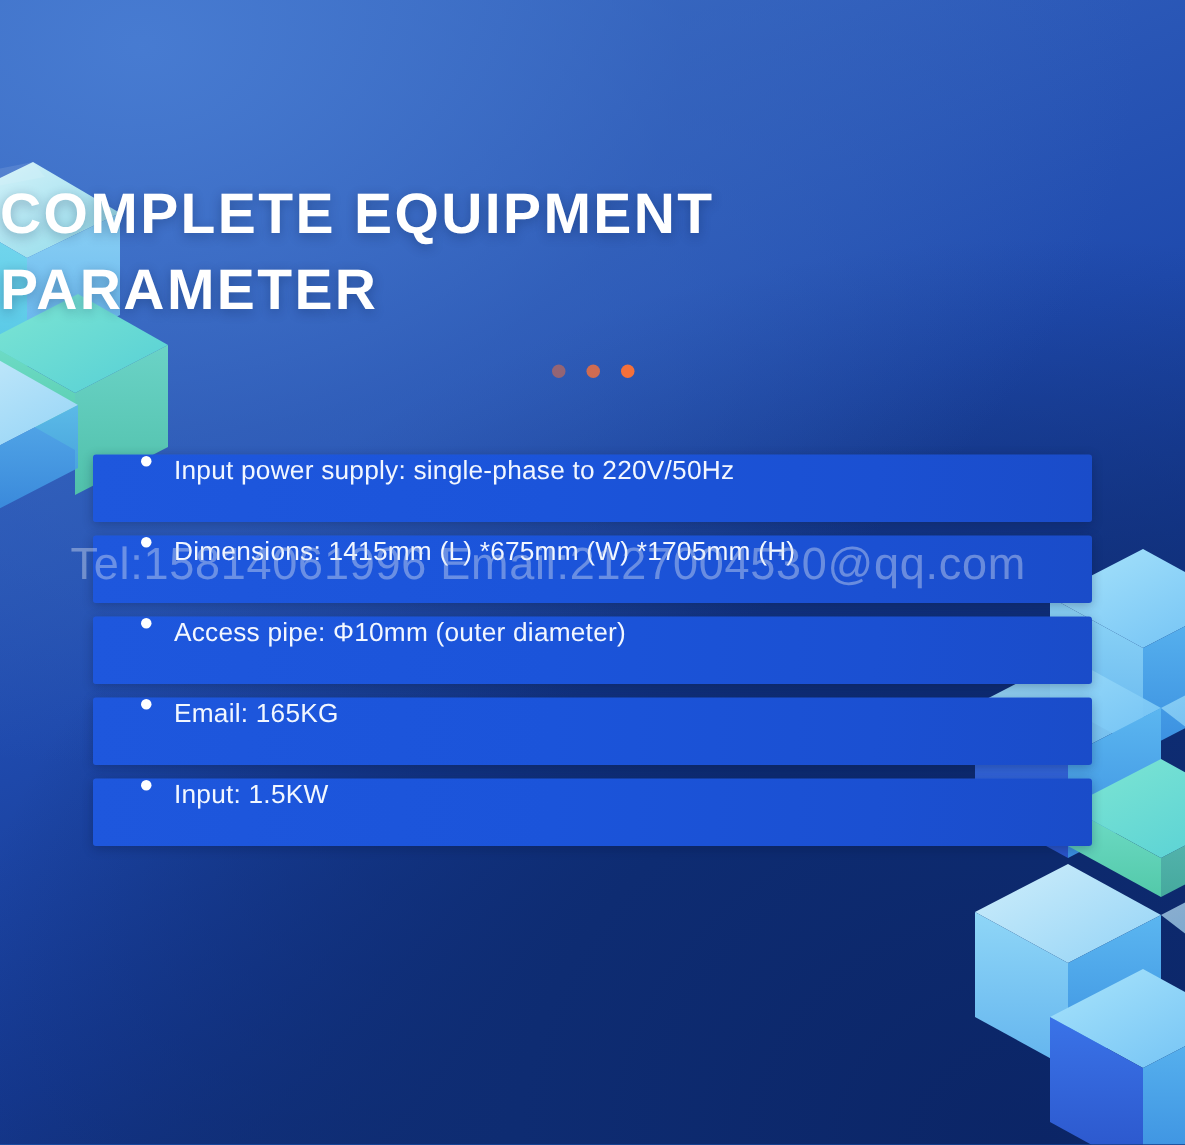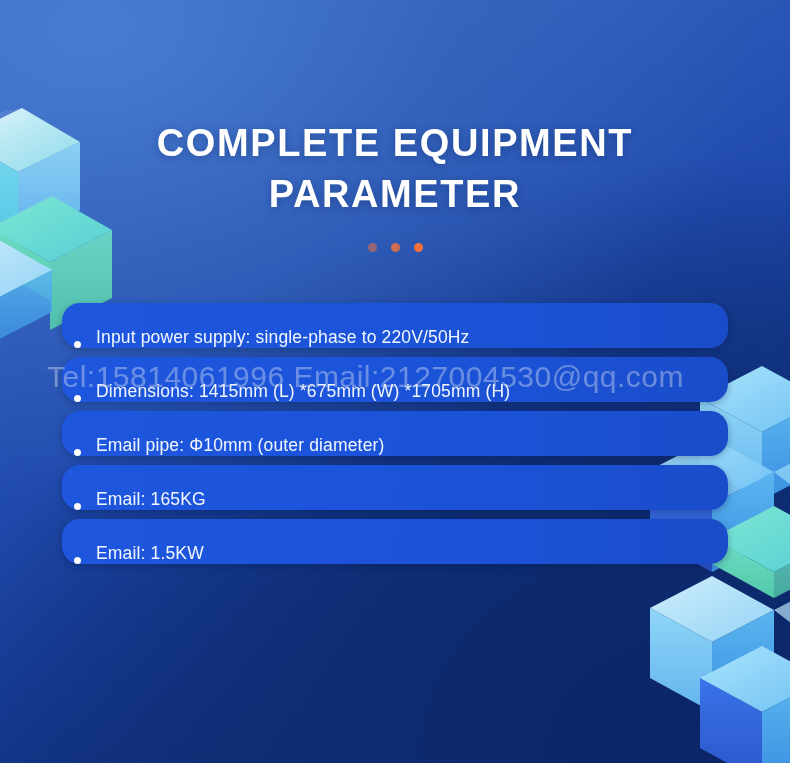--- a/index.html
+++ b/index.html
@@ -22,21 +22,21 @@
   }
 
   
   .cubes { position:absolute; inset:0; pointer-events:none; }
 
   
   .headline {
     position:absolute;
     top:118px;
     left:0; right:0;
-    text-align:center;
+    text-align:left;
     color:#ffffff;
     font-size:38px;
     font-weight:700;
     letter-spacing:1.6px;
     line-height:1.33;
     text-transform:uppercase;
     text-shadow:0 2px 8px rgba(4,22,64,0.30);
   }
   .headline .l2 { display:block; }
 
@@ -62,26 +62,26 @@
     left:62px;
     width:666px;
     display:flex;
     flex-direction:column;
     gap:9px;
     z-index:4;
   }
   .spec-item {
     position:relative;
     height:45px;
-    border-radius:18px;
+    border-radius:2px;
     background:linear-gradient(95deg,#1e57dd 0%, #1b54da 46%, #1b50d2 78%, #1a4cc9 100%);
     box-shadow:0 2px 7px rgba(5,20,60,0.30);
     display:flex;
-    align-items:flex-end;
-    padding-left:12px;
+    align-items:flex-start;
+    padding-left:32px;
   }
   .spec-bullet {
     width:7px; height:7px;
     border-radius:50%;
     background:#ffffff;
     flex:0 0 auto;
     margin-right:15px;
     margin-top:1px;
   }
   .spec-text {
@@ -224,27 +224,27 @@
     <div class="spec-item">
       <span class="spec-bullet"></span>
       <span class="spec-text">Input power supply: single-phase to 220V/50Hz</span>
     </div>
     <div class="spec-item">
       <span class="spec-bullet"></span>
       <span class="spec-text">Dimensions: 1415mm (L) *675mm (W) *1705mm (H)</span>
     </div>
     <div class="spec-item">
       <span class="spec-bullet"></span>
-      <span class="spec-text">Email pipe: Φ10mm (outer diameter)</span>
+      <span class="spec-text">Access pipe: Φ10mm (outer diameter)</span>
     </div>
     <div class="spec-item">
       <span class="spec-bullet"></span>
       <span class="spec-text">Email: 165KG</span>
     </div>
     <div class="spec-item">
       <span class="spec-bullet"></span>
-      <span class="spec-text">Email: 1.5KW</span>
+      <span class="spec-text">Input: 1.5KW</span>
     </div>
   </div>
 
   <div class="watermark">Tel:15814061996 Email:2127004530@qq.com</div>
 
 </div>
 
 </body></html>

